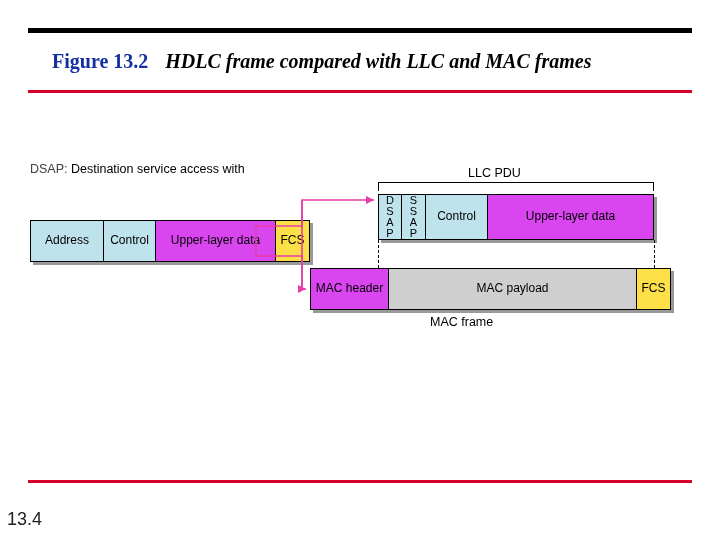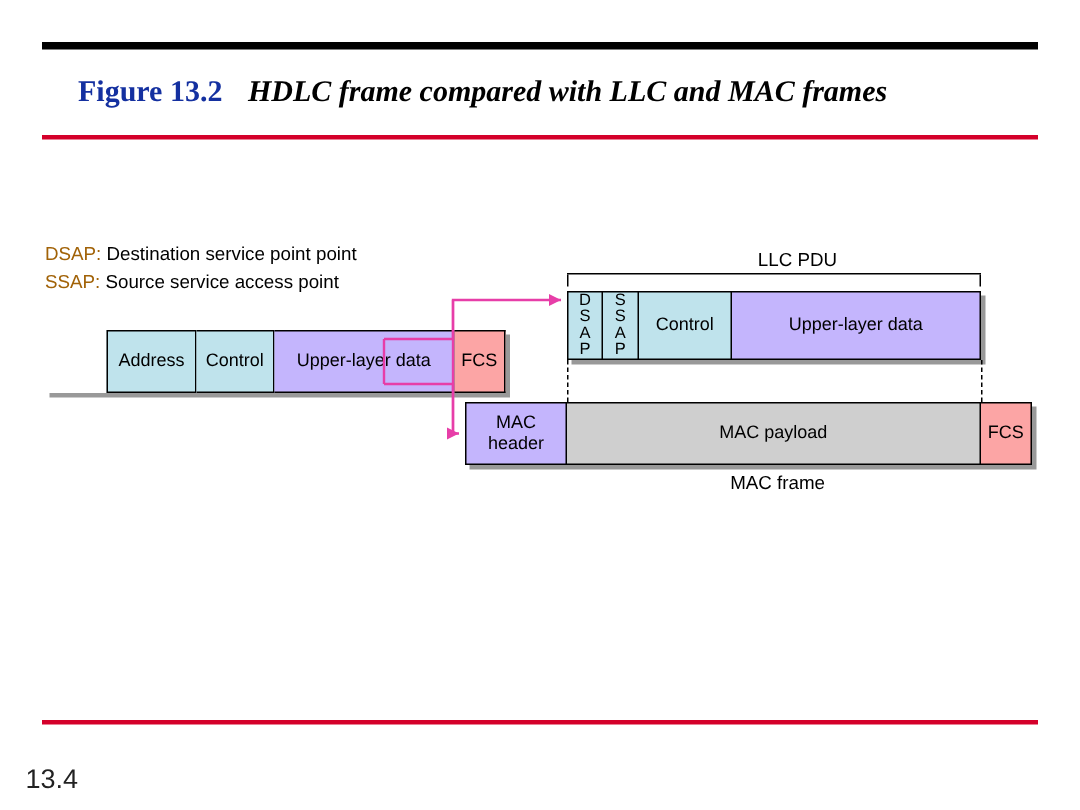--- a/index.html
+++ b/index.html
@@ -13,43 +13,43 @@
     overflow: hidden;
   }
   .thick-rule { position: absolute; left: 28px; right: 28px; height: 5px; background: #000; }
   .rule-top { top: 28px; }
   .red-rule { position: absolute; left: 28px; right: 28px; height: 3px; background: #d4002a; }
   .red-under-title { top: 90px; }
   .red-bottom { top: 480px; }
   .title-row { position: absolute; top: 50px; left: 52px; right: 40px; font-size: 20px; }
   .fig-label { color: #1430a0; font-weight: bold; margin-right: 12px; }
   .fig-caption { font-style: italic; font-weight: bold; color: #000; text-align: right; }
-  .page-num { position: absolute; left: 17px; bottom: 10px; font-family: Arial, sans-serif; font-size: 18px; color: #222; }
+  .page-num { position: absolute; left: 7px; bottom: 10px; font-family: Arial, sans-serif; font-size: 18px; color: #222; }
 
   
   .diagram { position: absolute; top: 160px; left: 30px; width: 660px; height: 260px; font-family: Arial, Helvetica, sans-serif; font-size: 12px; color: #000; }
 
   .defs { position: absolute; left: 0; top: 0; font-size: 12.5px; line-height: 1.5; }
-  .defs .term { color: #a16207; margin-top: 36px; }
+  .defs .term { color: #404040; margin-top: 36px; }
 
   .frame { position: absolute; display: flex; align-items: stretch; }
   .seg { border: 1px solid #000; display: flex; align-items: center; justify-content: center; text-align: center; padding: 2px 4px; line-height: 1.15; }
   .seg + .seg { border-left: none; }
   .hdr   { background: #bfe3ec; }
-  .white { background: #c4b5fd; }
-  .fcs   { background: #fca5a5; }
+  .white { background: #d946ef; }
+  .fcs   { background: #fde047; }
   .gray  { background: #cfcfcf; }
   .shadow { box-shadow: 3px 3px 0 0 #999; }
   .vstack { display: flex; flex-direction: column; line-height: 1.0; font-size: 11px; }
 
-  .caption { position: absolute; font-size: 12.5px; text-align: right; }
+  .caption { position: absolute; font-size: 12.5px; text-align: left; }
 
   
   .hdlc { left: 0; top: 60px; height: 42px; }
-  .hdlc .s-addr { width: 60px; margin-left: 41px; }
+  .hdlc .s-addr { width: 74px; }
   .hdlc .s-ctrl { width: 52px; }
   .hdlc .s-data { width: 120px; }
   .hdlc .s-fcs  { width: 34px; }
   .hdlc-cap { left: 72px; top: 107px; width: 120px; }
 
   
   .llcpdu-label { left: 438px; top: 6px; width: 90px; }
   .llc-bracket { position: absolute; left: 348px; top: 22px; width: 276px; height: 10px; border-top: 1px solid #000; }
   .llc-bracket:before, .llc-bracket:after { content: ""; position: absolute; top: 0; width: 1px; height: 8px; background:#000; }
   .llc-bracket:before { left: 0; }
@@ -61,22 +61,22 @@
   .llc .s-ctrl { width: 62px; }
   .llc .s-data { width: 166px; }
 
   
   .dash { position: absolute; border-left: 1.5px dashed #000; }
   .dash1 { left: 348px; top: 80px; height: 28px; }
   .dash2 { left: 624px; top: 80px; height: 28px; }
 
   
   .mac { left: 280px; top: 108px; height: 42px; }
-  .mac .s-mhdr { width: 68px; }
-  .mac .s-pay  { width: 276px; }
+  .mac .s-mhdr { width: 79px; }
+  .mac .s-pay  { width: 248px; }
   .mac .s-fcs  { width: 34px; }
   .mac-cap { left: 400px; top: 155px; width: 120px; }
 
   
   svg.conn { position: absolute; left: 0; top: 0; width: 660px; height: 260px; pointer-events: none; }
   .pink { stroke: #e73ea8; stroke-width: 1.6; fill: none; }
   .pink-fill { fill: #e73ea8; }
 </style>
 </head>
 <body>
@@ -86,22 +86,21 @@
 <div class="title-row">
   <span class="fig-label">Figure 13.2</span>
   <span class="fig-caption">HDLC frame compared with LLC and MAC frames</span>
 </div>
 
 <div class="red-rule red-under-title"></div>
 
 <div class="diagram">
 
   <div class="defs">
-    <div><span class="term">DSAP:</span><span> Destination service point point</span></div>
-    <div><span class="term">SSAP:</span><span> Source service access point</span></div>
+    <div><span class="term">DSAP:</span><span> Destination service access with</span></div>
   </div>
 
   <div class="frame hdlc shadow">
     <div class="seg hdr s-addr">Address</div>
     <div class="seg hdr s-ctrl">Control</div>
     <div class="seg white s-data">Upper-layer data</div>
     <div class="seg fcs s-fcs">FCS</div>
   </div>
 
   <div class="caption llcpdu-label">LLC PDU</div>

